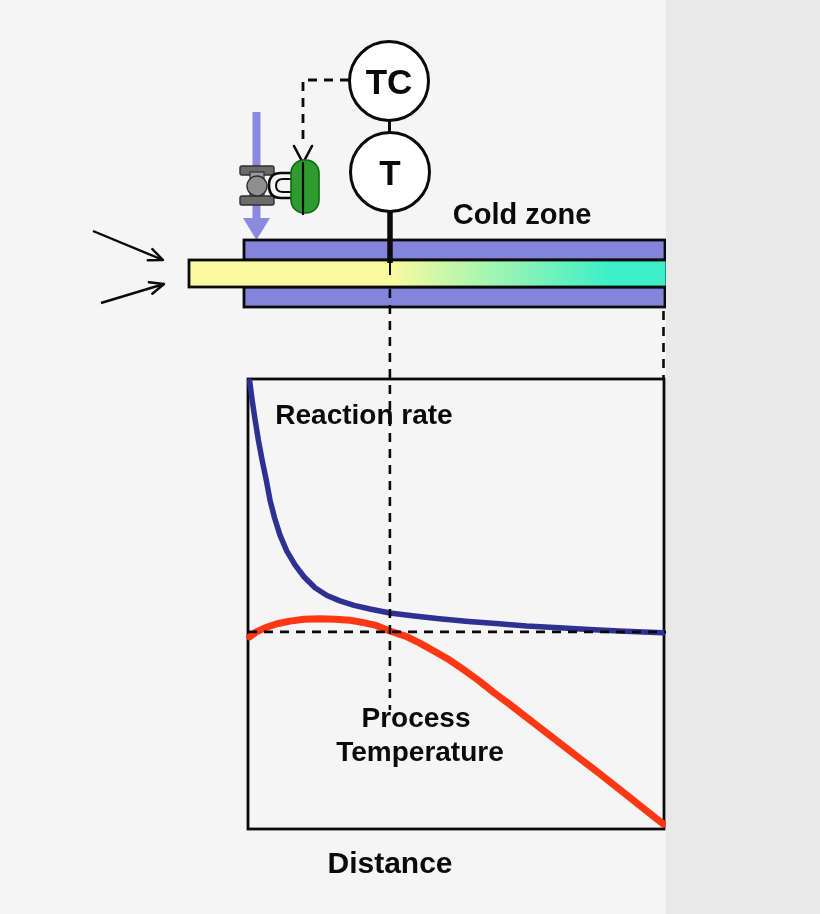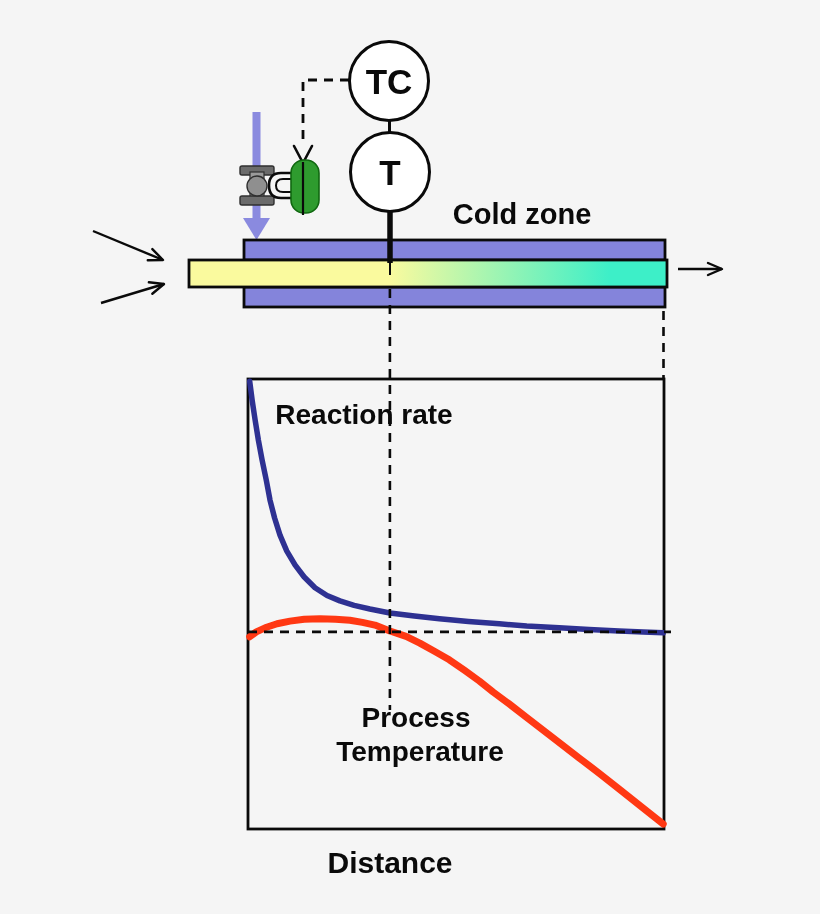--- a/index.html
+++ b/index.html
@@ -1,19 +1,19 @@
 <!DOCTYPE html>
 <html><head>
 <meta charset="utf-8">
 <style>
   html,body{margin:0;padding:0;}
   body{background:#e9e9e9;}
   .stage{
     position:relative;
-    width:820px;height:914px;
+    width:666px;height:914px;
     background:#f5f5f5;
     overflow:hidden;
     font-family:"Liberation Sans","DejaVu Sans",sans-serif;
   }
   svg{display:block;}
   .lbl{
     font-family:"Liberation Sans","DejaVu Sans",sans-serif;
     font-weight:bold;
     fill:#0a0a0a;
   }

